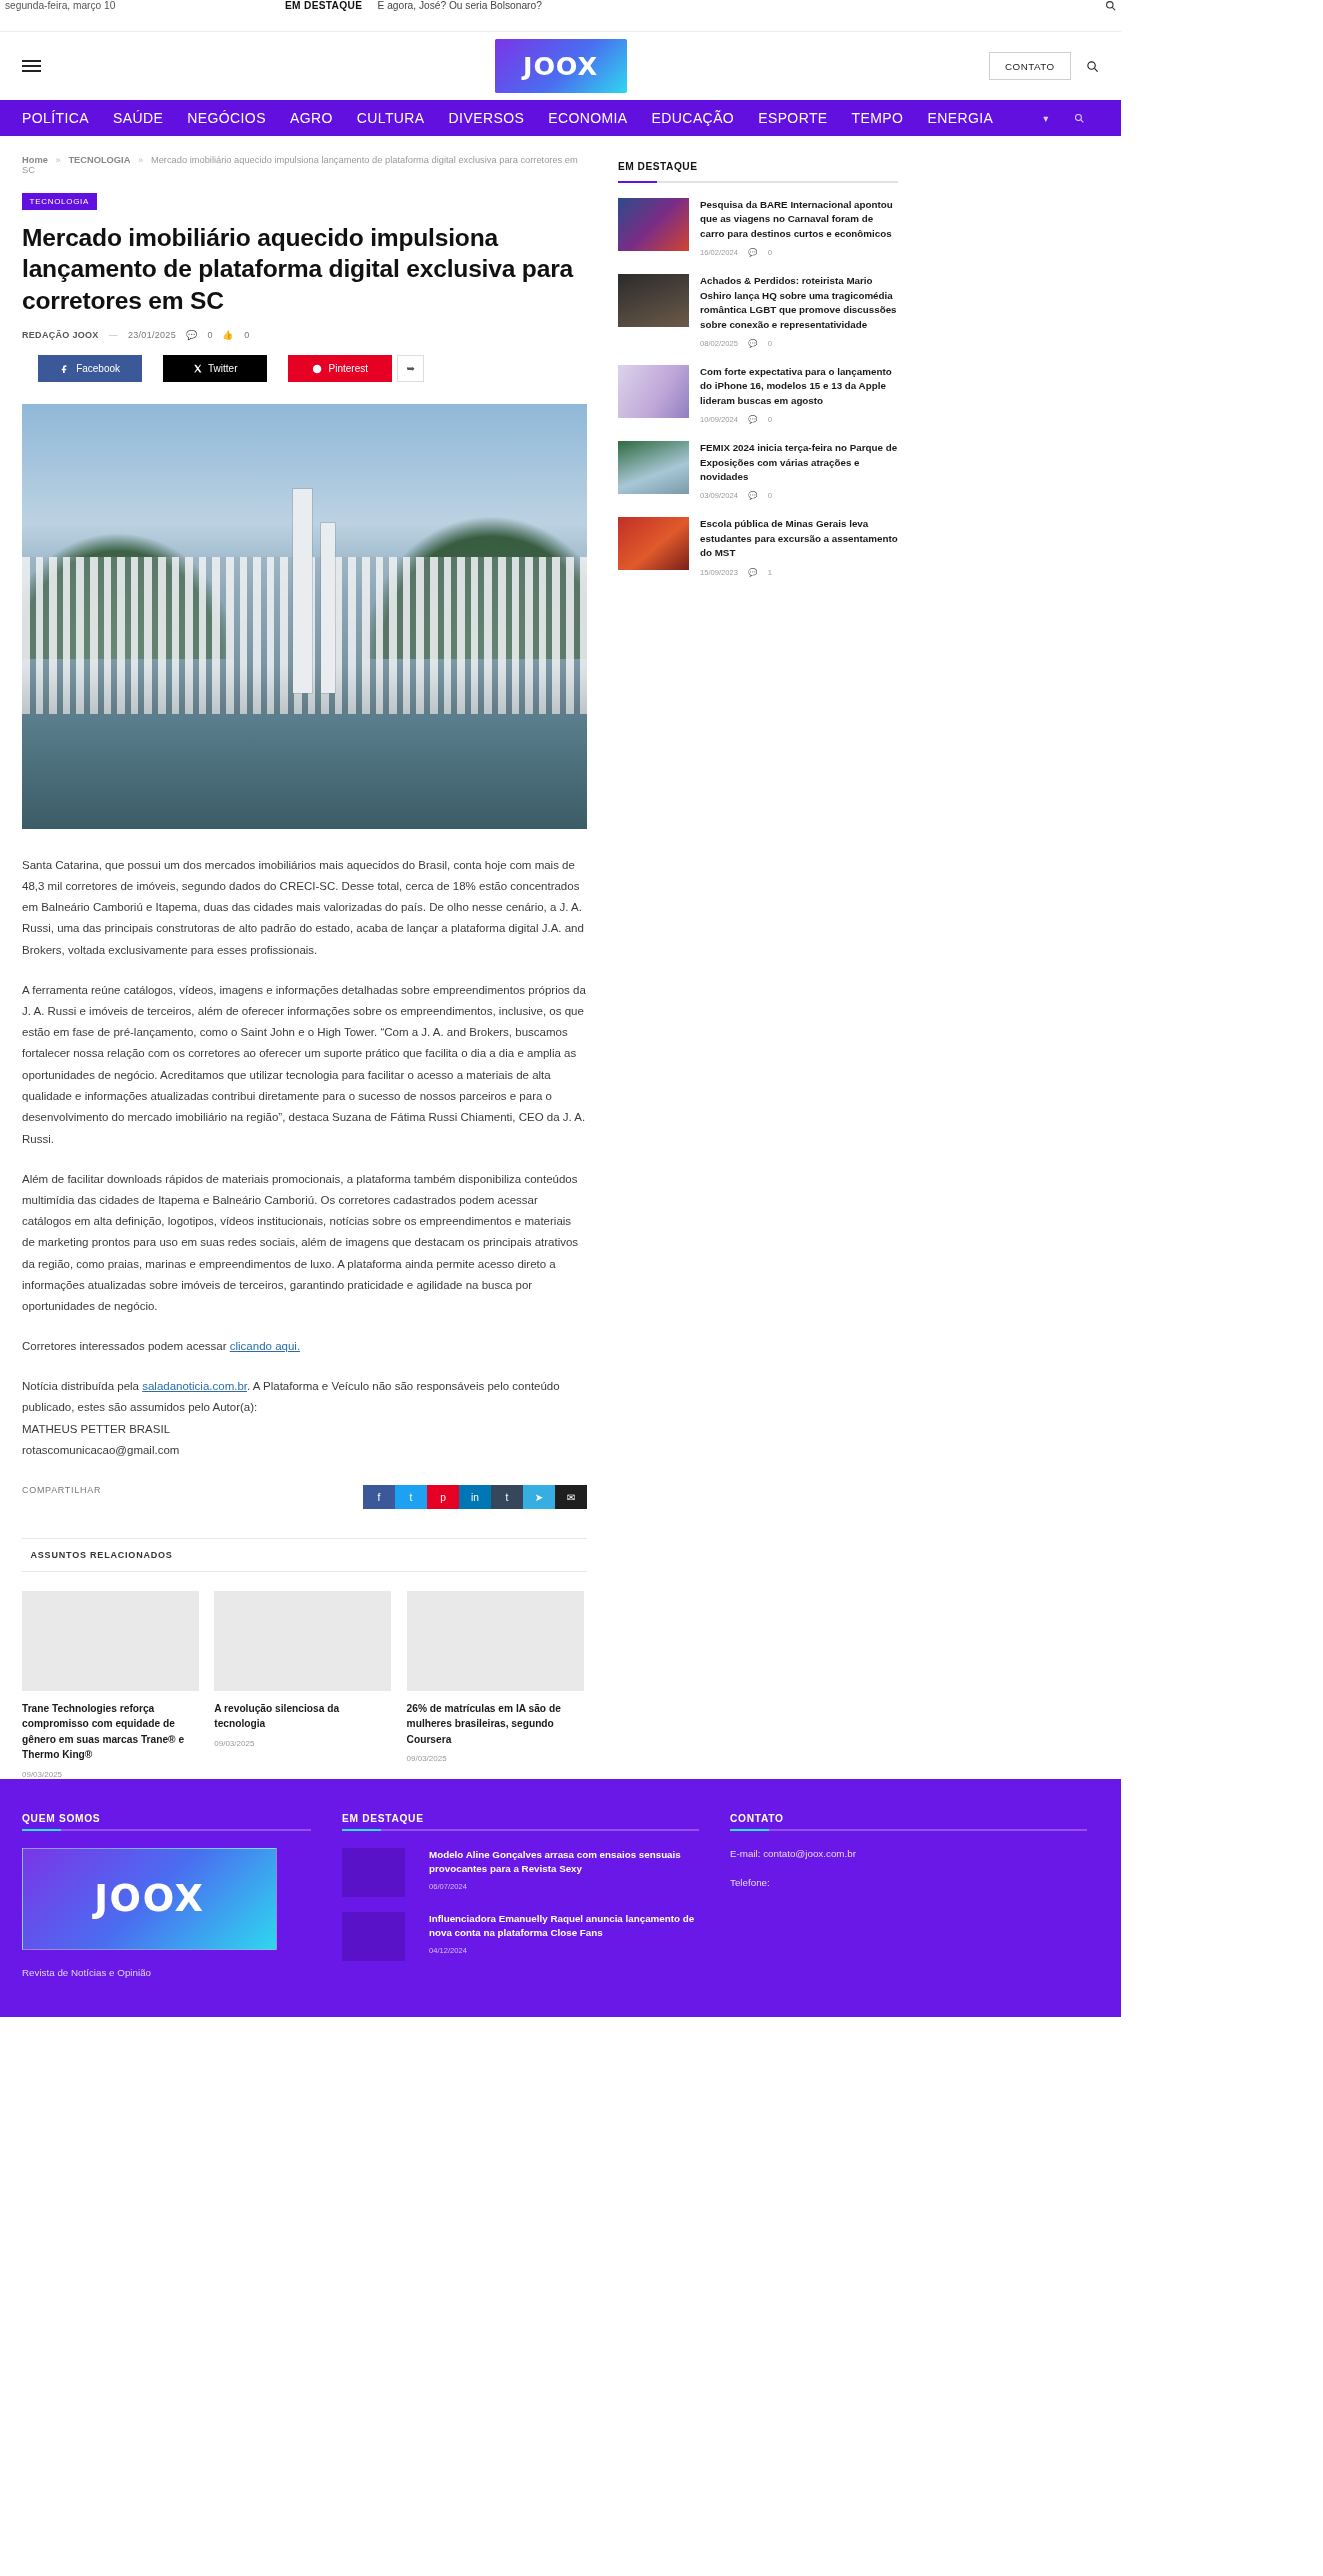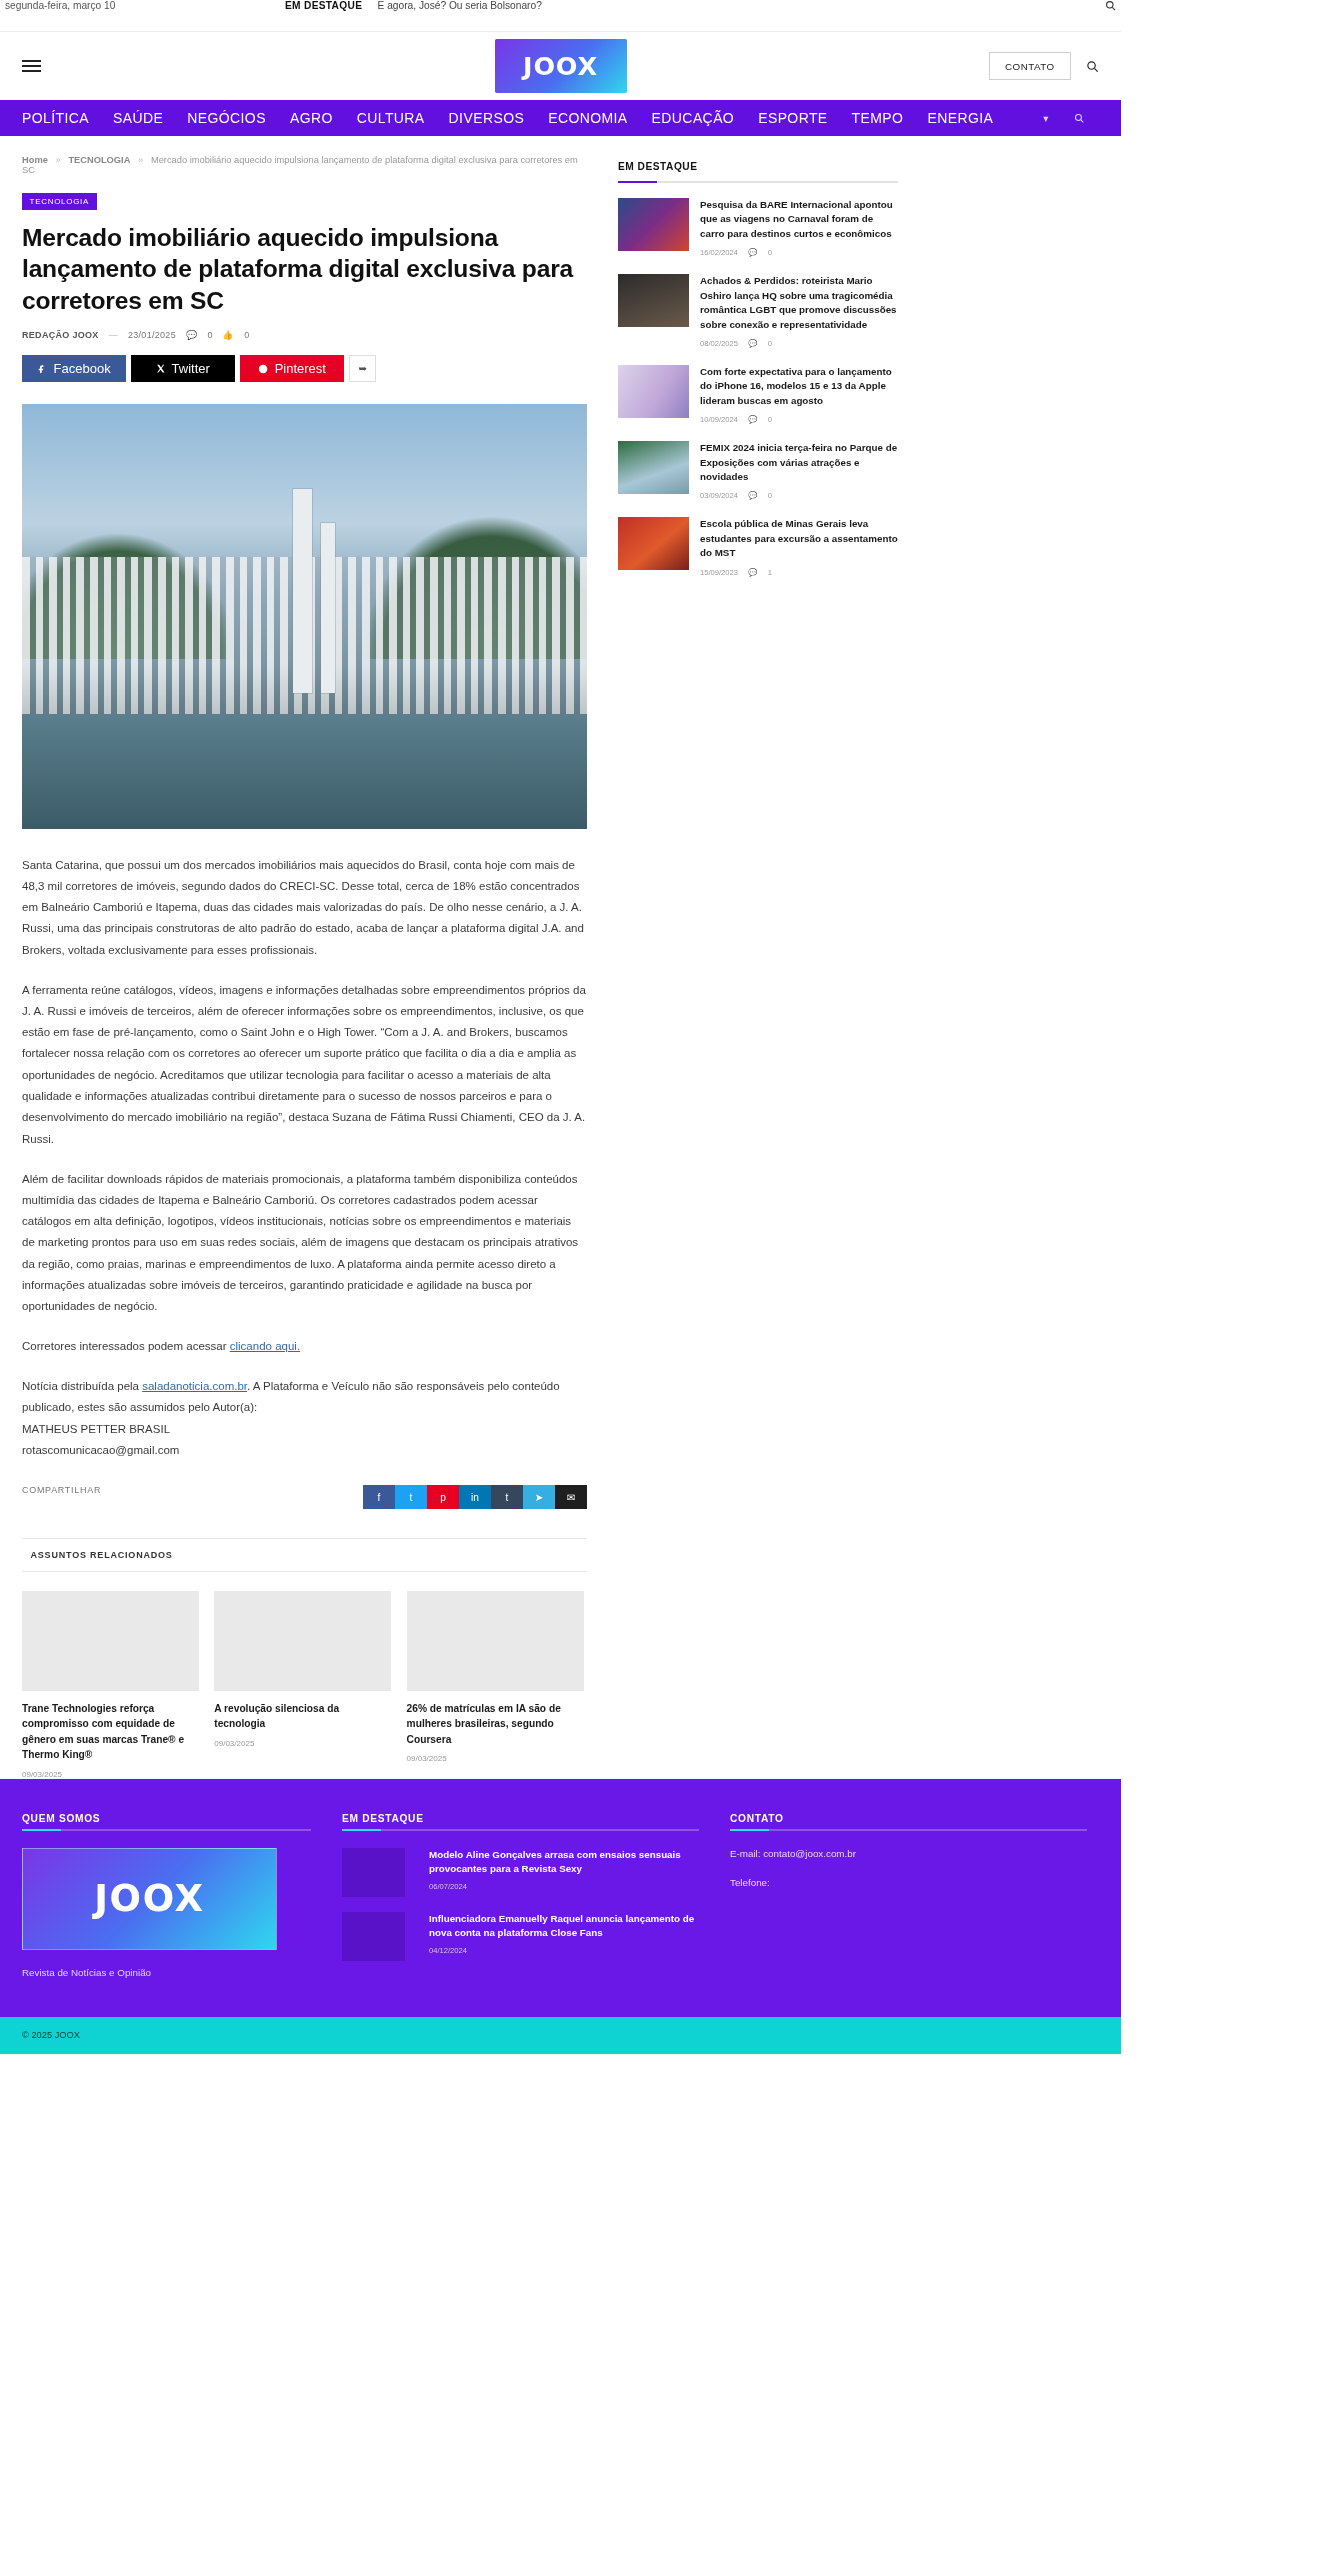--- a/index.html
+++ b/index.html
@@ -136,23 +136,24 @@
   .meta .dot { color: #bbb; }
   .meta .ic { color: #999; }
 
   
   .share-top { display: flex; gap: 5.1px; margin-bottom: 22px; align-items: center; }
   .sbtn {
     height: 27px;
     display: flex; align-items: center; justify-content: center;
     gap: 6px;
     color: #fff;
-    font-size: 13px;
+    font-size: 10px;
     width: 104px;
     cursor: pointer;
+    margin-left: 16px;
   }
   .sbtn.fb { background: #3b5998; }
   .sbtn.tw { background: #000000; }
   .sbtn.pin { background: #e60023; }
   .sbtn-more {
     width: 27px; height: 27px; border: 0.8px solid #ddd; background: #fff;
     display: flex; align-items: center; justify-content: center;
     color: #555; font-size: 10.2px; cursor: pointer;
   }
 
@@ -565,15 +566,14 @@
     </div>
 
     <div class="fcol3">
       <div class="f-head">CONTATO</div>
       <div class="f-rule"></div>
       <div class="f-line">E-mail: contato@joox.com.br</div>
       <div class="f-line">Telefone:</div>
     </div>
   </div>
 
-  <div class="copy">© 2025 JOOX</div>
 </div>
 
 
 </body></html>

